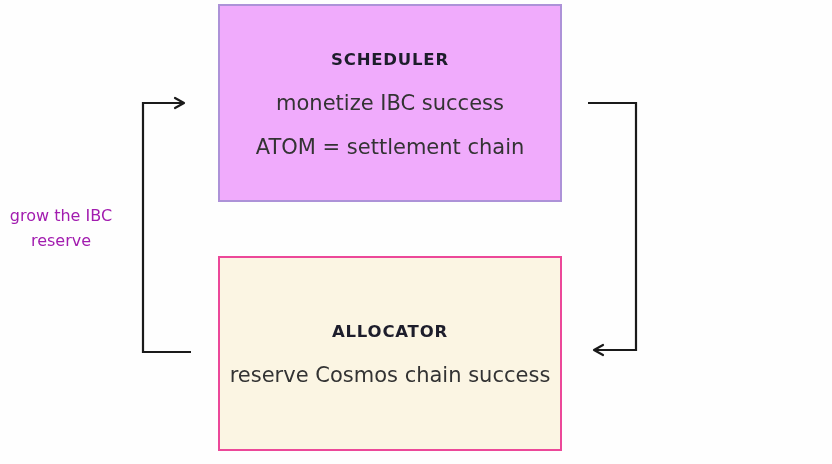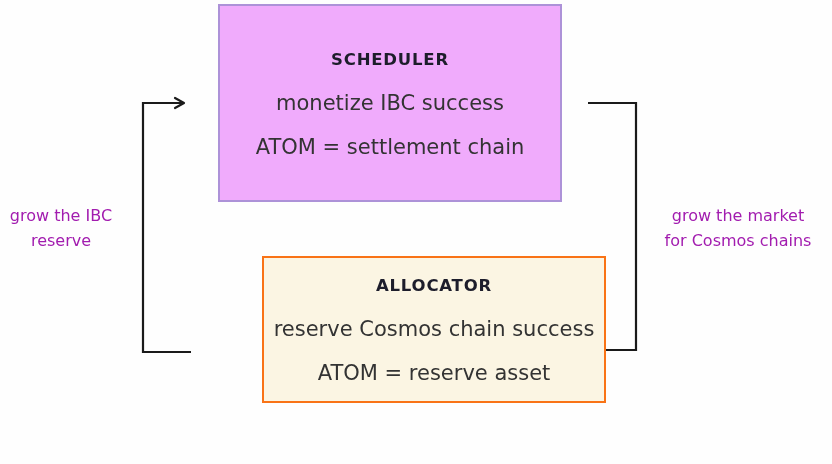--- a/index.html
+++ b/index.html
@@ -28,24 +28,23 @@
     text-align: center;
   }
   .box-scheduler {
     top: 4px;
     height: 198px;
     background: #f0abfc;
     border: 2px solid #ad92d8;
   }
   .box-allocator {
     top: 256px;
-    height: 147px;
+    height: 195px;
     background: #fbf5e3;
-    border: 2px solid #f97316;
-    margin-left: 44px;
+    border: 2px solid #ec4899;
   }
   .box-title {
     font-size: 16.5px;
     font-weight: 700;
     letter-spacing: 0.8px;
     color: #1d1d2b;
     line-height: 21px;
   }
   .box-line {
     font-size: 21px;
@@ -100,26 +99,21 @@
 
   <div class="box box-scheduler">
     <div class="box-title">SCHEDULER</div>
     <div class="box-line">monetize IBC success</div>
     <div class="box-line">ATOM = settlement chain</div>
   </div>
 
   <div class="box box-allocator">
     <div class="box-title">ALLOCATOR</div>
     <div class="box-line">reserve Cosmos chain success</div>
-    <div class="box-line">ATOM = reserve asset</div>
   </div>
 
   <div class="side-label side-label-left">
     <div>grow the IBC</div>
     <div>reserve</div>
   </div>
 
-  <div class="side-label side-label-right">
-    <div>grow the market</div>
-    <div>for Cosmos chains</div>
-  </div>
 
 </div>
 
 </body></html>

